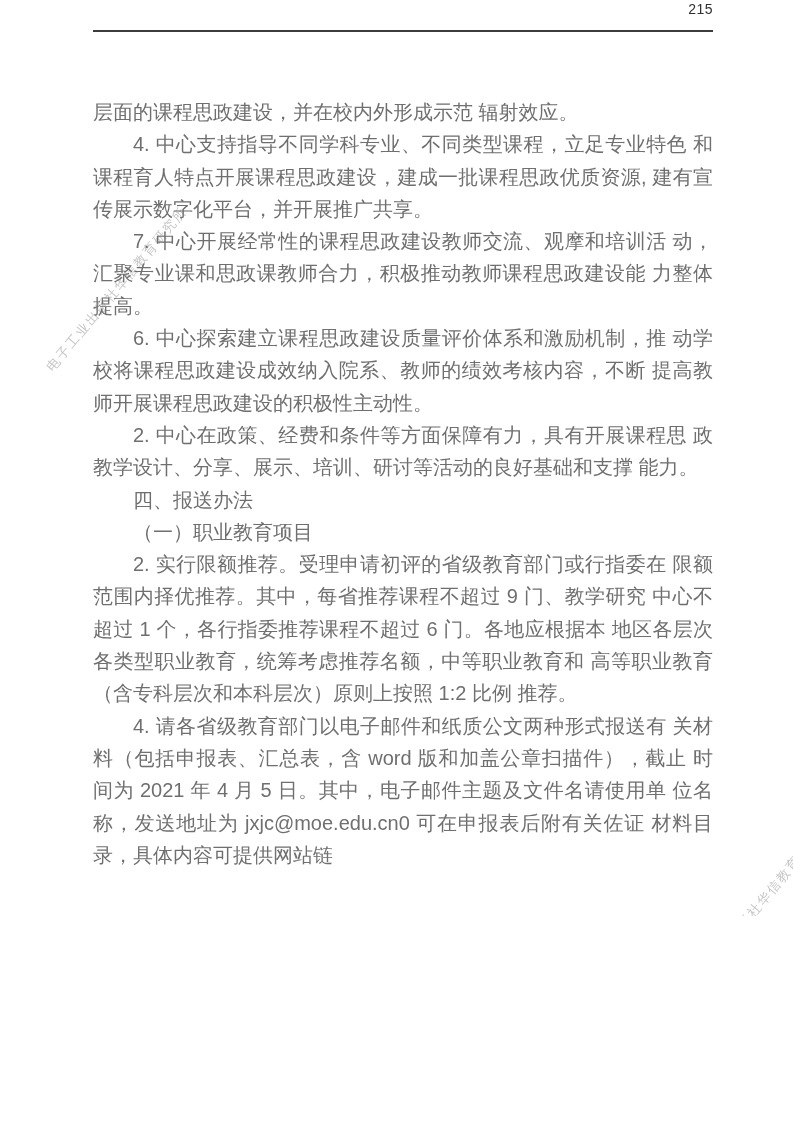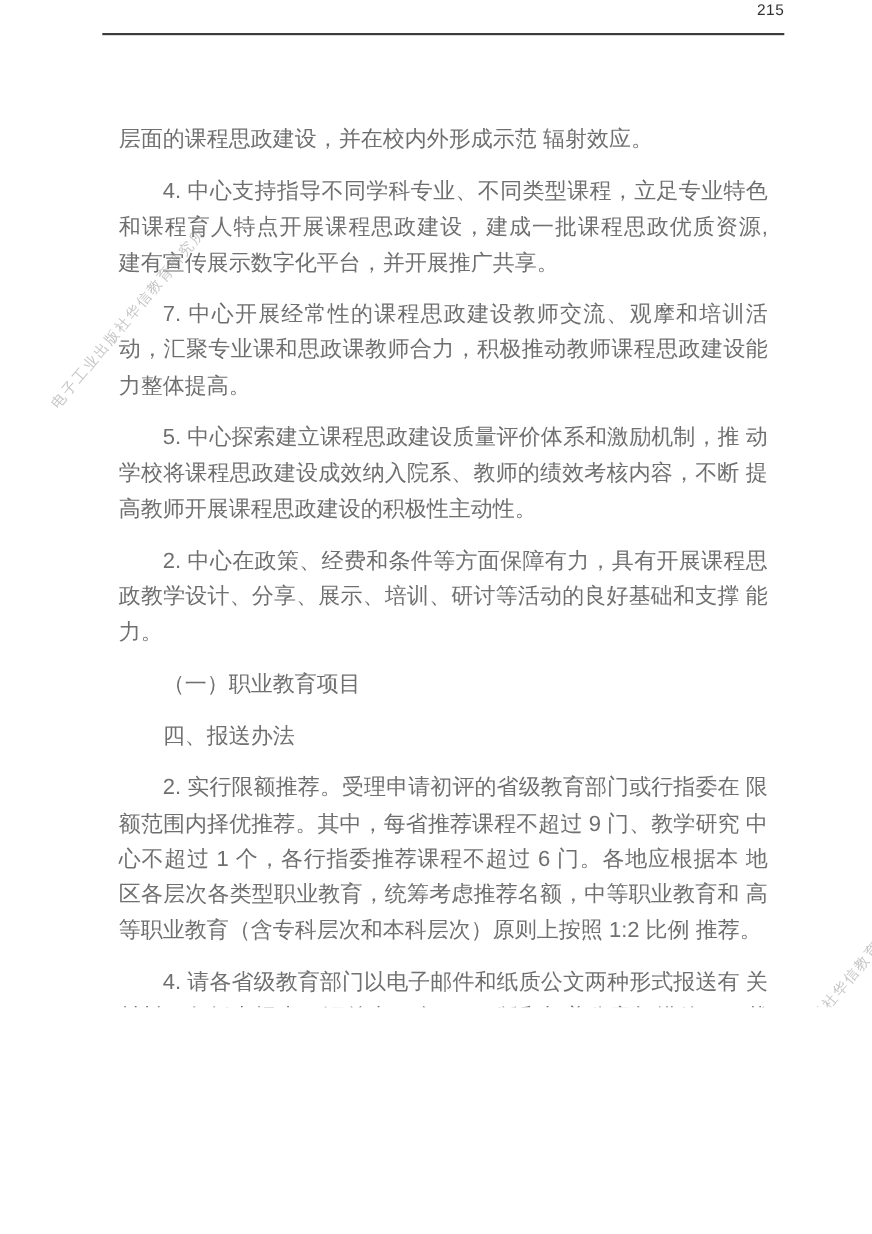--- a/index.html
+++ b/index.html
@@ -37,21 +37,21 @@
     position: absolute;
     top: 96px;
     left: 93px;
     width: 620px;
     font-size: 20px;
     line-height: 32.3px;
     text-align: justify;
     color: var(--text, #6f6f6f);
   }
   .para {
-    margin: 15px;
+    margin: 0;
     padding: 0;
     text-indent: 2em;
   }
   .para.no-indent {
     text-indent: 0;
   }
   .watermark {
     position: absolute;
     white-space: nowrap;
     font-size: 13px;
@@ -81,21 +81,21 @@
   <div class="header-rule"></div>
 
   <div class="watermark wm-left">电子工业出版社华信教育研究所</div>
 
   <div class="watermark wm-right">电子工业出版社华信教育研究所</div>
 
   <main class="content">
     <p class="para no-indent">层面的课程思政建设，并在校内外形成示范 辐射效应。</p>
     <p class="para">4. 中心支持指导不同学科专业、不同类型课程，立足专业特色 和课程育人特点开展课程思政建设，建成一批课程思政优质资源, 建有宣传展示数字化平台，并开展推广共享。</p>
     <p class="para">7. 中心开展经常性的课程思政建设教师交流、观摩和培训活 动，汇聚专业课和思政课教师合力，积极推动教师课程思政建设能 力整体提高。</p>
-    <p class="para">5. 中心探索建立课程思政建设质量评价体系和激励机制，推 动学校将课程思政建设成效纳入院系、教师的绩效考核内容，不断 提高教师开展课程思政建设的积极性主动性。</p>
+    <p class="para">6. 中心探索建立课程思政建设质量评价体系和激励机制，推 动学校将课程思政建设成效纳入院系、教师的绩效考核内容，不断 提高教师开展课程思政建设的积极性主动性。</p>
     <p class="para">2. 中心在政策、经费和条件等方面保障有力，具有开展课程思 政教学设计、分享、展示、培训、研讨等活动的良好基础和支撑 能力。</p>
+    <p class="para">四、报送办法</p>
     <p class="para">（一）职业教育项目</p>
-    <p class="para">四、报送办法</p>
     <p class="para">2. 实行限额推荐。受理申请初评的省级教育部门或行指委在 限额范围内择优推荐。其中，每省推荐课程不超过 9 门、教学研究 中心不超过 1 个，各行指委推荐课程不超过 6 门。各地应根据本 地区各层次各类型职业教育，统筹考虑推荐名额，中等职业教育和 高等职业教育（含专科层次和本科层次）原则上按照 1:2 比例 推荐。</p>
     <p class="para">4. 请各省级教育部门以电子邮件和纸质公文两种形式报送有 关材料（包括申报表、汇总表，含 word 版和加盖公章扫描件），截止 时间为 2021 年 4 月 5 日。其中，电子邮件主题及文件名请使用单 位名称，发送地址为 jxjc@moe.edu.cn0 可在申报表后附有关佐证 材料目录，具体内容可提供网站链</p>
   </main>
 
 </div>
 
 </body></html>

